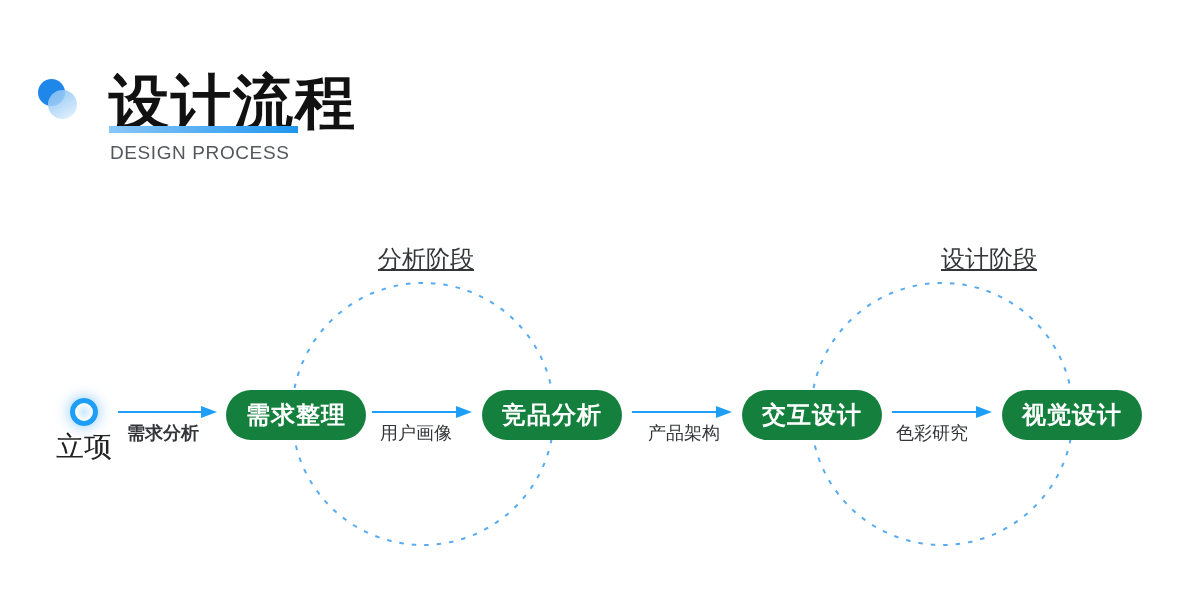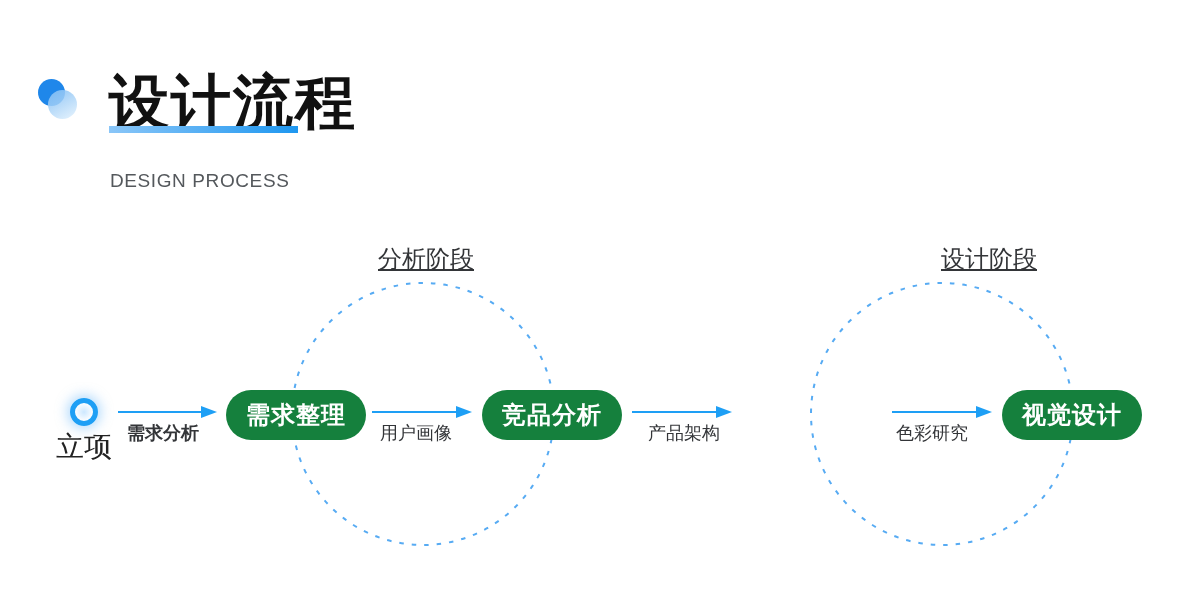--- a/index.html
+++ b/index.html
@@ -23,21 +23,21 @@
   .page-title {
     position:absolute; left:109px; top:80px; font-size:60px; line-height:46px;
     font-weight:800; color:#111111; letter-spacing:2px; white-space:nowrap;
   }
   .title-underline {
     position:absolute; left:109px; top:126px; width:189px; height:7px;
     background:linear-gradient(90deg, #8ac6f8, #1e97f0);
   }
   .page-subtitle {
     position:absolute; left:110px; top:142px; font-size:19px; color:#54585c;
-    letter-spacing:0.6px; white-space:nowrap;margin-top:28px;
+    letter-spacing:0.6px; white-space:nowrap;
   }
 
   
   .diagram-svg { position:absolute; left:0; top:0; width:1200px; height:592px; }
 
   .phase-label {
     position:absolute; top:243px; transform:translateX(-50%);
     font-size:24px; color:#333538; white-space:nowrap;text-decoration:underline;
   }
   .phase-label.analysis { left:426px; }
@@ -110,20 +110,21 @@
   </svg>
 
   <div class="phase-label analysis">分析阶段</div>
   <div class="phase-label design">设计阶段</div>
 
   <div class="start-ring"></div>
   <div class="start-label">立项</div>
 
   <div class="pill p1">需求整理</div>
   <div class="pill p2">竞品分析</div>
+  <div class="pill p3">交互设计</div>
   <div class="pill p4">视觉设计</div>
 
   <div class="edge-label e1">需求分析</div>
   <div class="edge-label e2">用户画像</div>
   <div class="edge-label e3">产品架构</div>
   <div class="edge-label e4">色彩研究</div>
 
 </div>
 
 </body></html>

